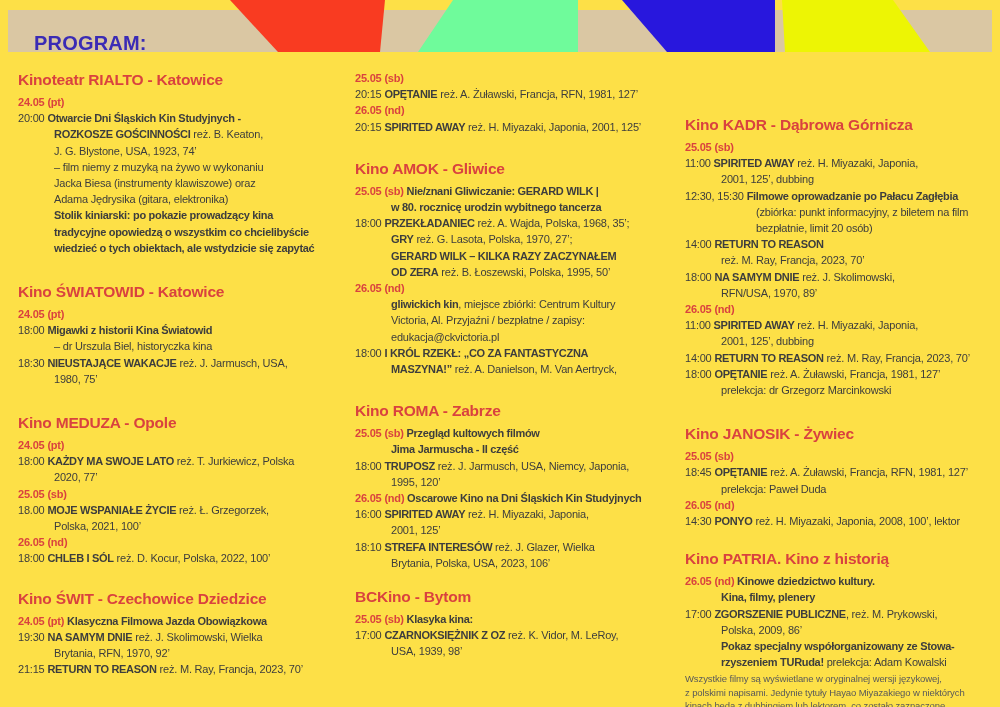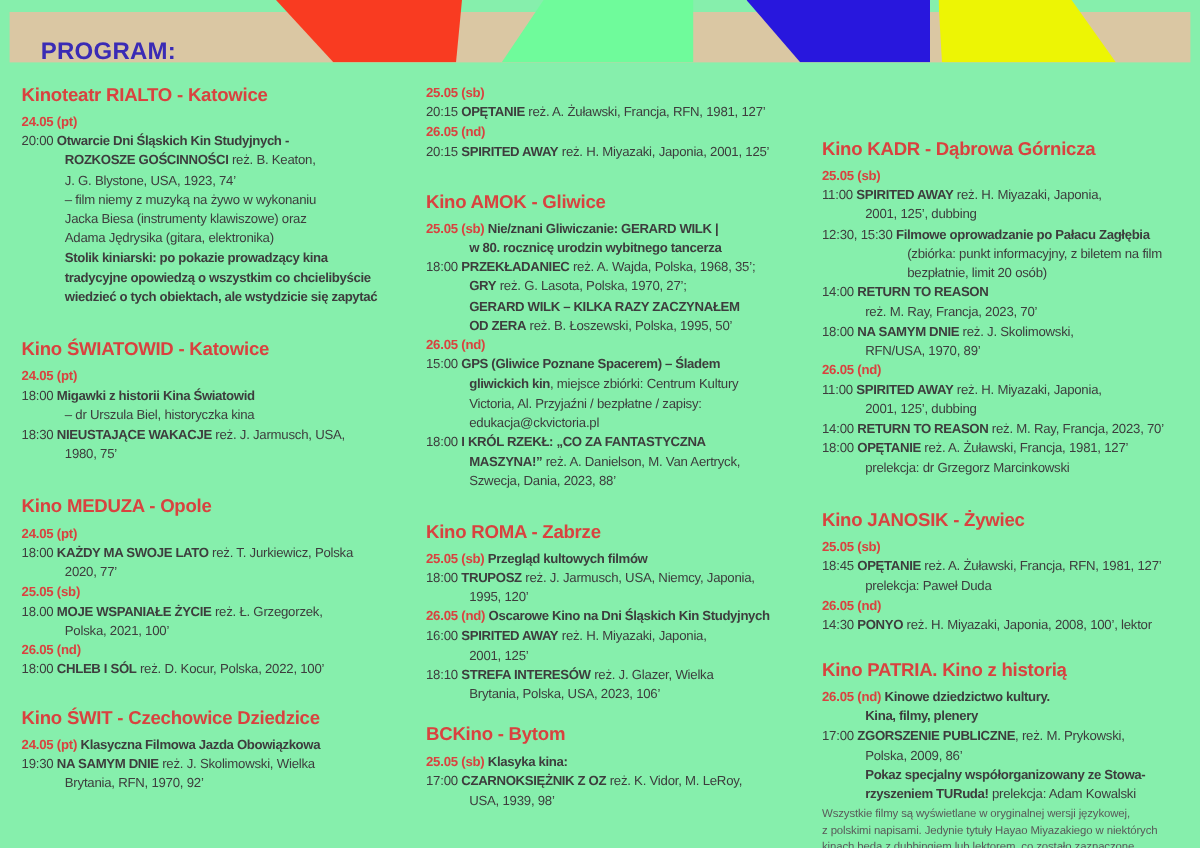--- a/index.html
+++ b/index.html
@@ -1,19 +1,19 @@
 <!DOCTYPE html>
 <html lang="pl"><head>
 <meta charset="utf-8">
 <style>
   html,body{margin:0;padding:0;background:#ffffff;}
   .page{
     position:relative;
     width:1000px;height:707px;
-    background:#86efac;
+    background:#fde047;
     overflow:hidden;
     font-family:"Liberation Sans","DejaVu Sans",sans-serif;
     color:#3d3d3d;
   }
   
   .topbar{
     position:absolute;left:8px;right:8px;top:10px;height:42px;
     background:#dac7a3;
   }
   .program-title{
@@ -99,49 +99,49 @@
         <div class="line ind0"><span class="rn">18.00 </span><span class="rb">MOJE WSPANIAŁE ŻYCIE</span><span class="rn"> reż. Ł. Grzegorzek,</span></div>
         <div class="line ind1"><span class="rn">Polska, 2021, 100’</span></div>
         <div class="line ind0"><span class="rr">26.05 (nd)</span></div>
         <div class="line ind0"><span class="rn">18:00 </span><span class="rb">CHLEB I SÓL</span><span class="rn"> reż. D. Kocur, Polska, 2022, 100’</span></div>
       </div>
       <div class="section">
         <div class="sec-title">Kino ŚWIT - Czechowice Dziedzice</div>
         <div class="line ind0"><span class="rr">24.05 (pt)</span><span class="rb"> Klasyczna Filmowa Jazda Obowiązkowa</span></div>
         <div class="line ind0"><span class="rn">19:30 </span><span class="rb">NA SAMYM DNIE</span><span class="rn"> reż. J. Skolimowski, Wielka</span></div>
         <div class="line ind1"><span class="rn">Brytania, RFN, 1970, 92’</span></div>
+        <div class="line ind0"><span class="rn">21:15 </span><span class="rb">RETURN TO REASON</span><span class="rn"> reż. M. Ray, Francja, 2023, 70’</span></div>
       </div>
     </div>
   <div class="col" data-col="1">
       <div class="section">
         <div class="line ind0"><span class="rr">25.05 (sb)</span></div>
         <div class="line ind0"><span class="rn">20:15 </span><span class="rb">OPĘTANIE</span><span class="rn"> reż. A. Żuławski, Francja, RFN, 1981, 127’</span></div>
         <div class="line ind0"><span class="rr">26.05 (nd)</span></div>
         <div class="line ind0"><span class="rn">20:15 </span><span class="rb">SPIRITED AWAY</span><span class="rn"> reż. H. Miyazaki, Japonia, 2001, 125’</span></div>
       </div>
       <div class="section">
         <div class="sec-title">Kino AMOK - Gliwice</div>
         <div class="line ind0"><span class="rr">25.05 (sb)</span><span class="rb"> Nie/znani Gliwiczanie: GERARD WILK |</span></div>
         <div class="line ind1"><span class="rb">w 80. rocznicę urodzin wybitnego tancerza</span></div>
         <div class="line ind0"><span class="rn">18:00 </span><span class="rb">PRZEKŁADANIEC</span><span class="rn"> reż. A. Wajda, Polska, 1968, 35’;</span></div>
         <div class="line ind1"><span class="rb">GRY</span><span class="rn"> reż. G. Lasota, Polska, 1970, 27’;</span></div>
         <div class="line ind1"><span class="rb">GERARD WILK – KILKA RAZY ZACZYNAŁEM</span></div>
         <div class="line ind1"><span class="rb">OD ZERA</span><span class="rn"> reż. B. Łoszewski, Polska, 1995, 50’</span></div>
         <div class="line ind0"><span class="rr">26.05 (nd)</span></div>
-        <div class="line ind0"><span class="rn">15:00 </span><span class="rb">GPS (Gliwice Poznane Spacerem) – Śladem</span></div>
         <div class="line ind1"><span class="rb"> gliwickich kin</span><span class="rn">, miejsce zbiórki: Centrum Kultury</span></div>
         <div class="line ind1"><span class="rn">Victoria, Al. Przyjaźni / bezpłatne / zapisy:</span></div>
         <div class="line ind1"><span class="rn">edukacja@ckvictoria.pl</span></div>
         <div class="line ind0"><span class="rn">18:00 </span><span class="rb">I KRÓL RZEKŁ: „CO ZA FANTASTYCZNA</span></div>
         <div class="line ind1"><span class="rb">MASZYNA!”</span><span class="rn"> reż. A. Danielson, M. Van Aertryck,</span></div>
-        <div class="line ind1"><span class="rn">Szwecja, Dania, 2023, 88’</span></div>
       </div>
       <div class="section">
         <div class="sec-title">Kino ROMA - Zabrze</div>
         <div class="line ind0"><span class="rr">25.05 (sb)</span><span class="rb"> Przegląd kultowych filmów</span></div>
+        <div class="line ind1"><span class="rb">Jima Jarmuscha - II część</span></div>
         <div class="line ind0"><span class="rn">18:00 </span><span class="rb">TRUPOSZ</span><span class="rn"> reż. J. Jarmusch, USA, Niemcy, Japonia,</span></div>
         <div class="line ind1"><span class="rn"> 1995, 120’</span></div>
         <div class="line ind0"><span class="rr">26.05 (nd)</span><span class="rb"> Oscarowe Kino na Dni Śląskich Kin Studyjnych</span></div>
         <div class="line ind0"><span class="rn">16:00 </span><span class="rb">SPIRITED AWAY</span><span class="rn"> reż. H. Miyazaki, Japonia,</span></div>
         <div class="line ind1"><span class="rn">2001, 125’</span></div>
         <div class="line ind0"><span class="rn">18:10 </span><span class="rb">STREFA INTERESÓW</span><span class="rn"> reż. J. Glazer, Wielka</span></div>
         <div class="line ind1"><span class="rn">Brytania, Polska, USA, 2023, 106’</span></div>
       </div>
       <div class="section">
         <div class="sec-title">BCKino - Bytom</div>

